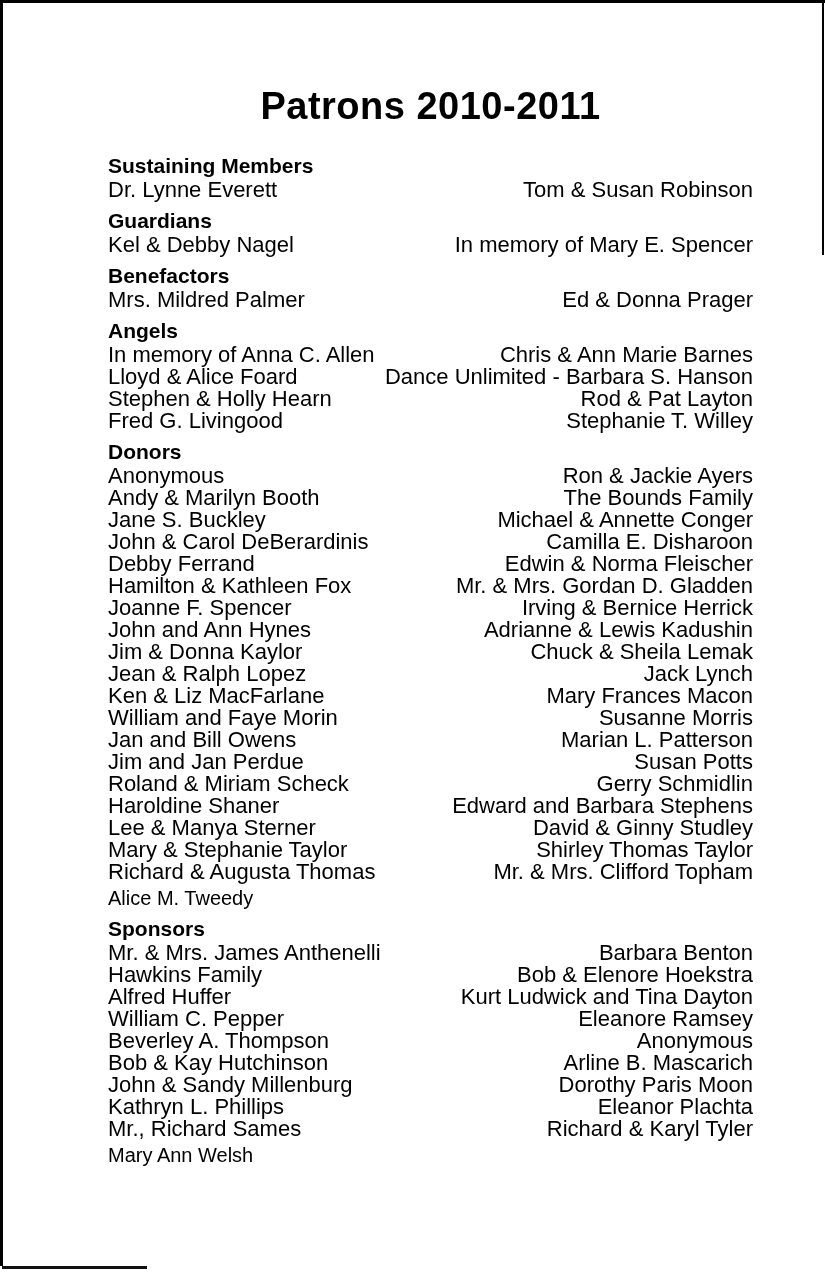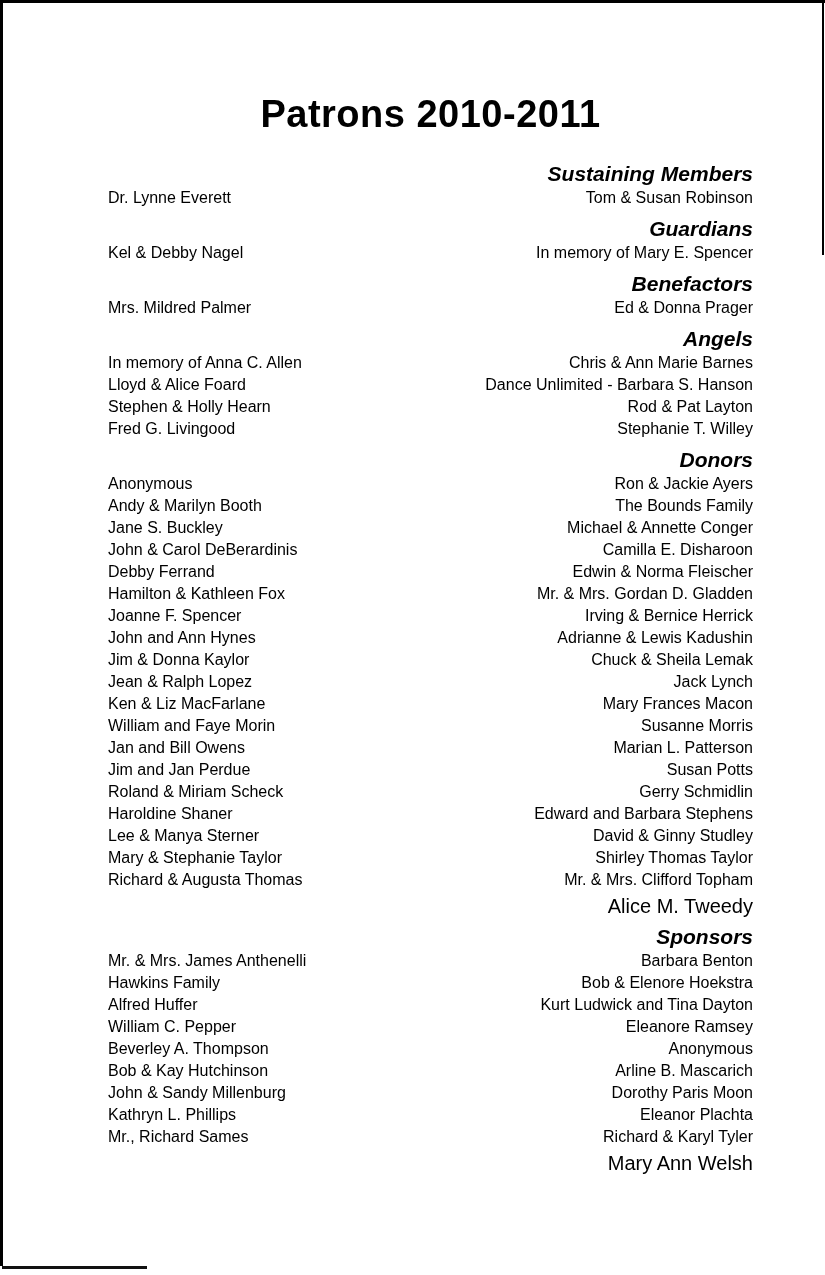--- a/index.html
+++ b/index.html
@@ -14,51 +14,50 @@
   }
   
   .frame-top    { position: absolute; left: 0;    top: 0;     width: 825px; height: 3px;   background: #000; }
   .frame-left   { position: absolute; left: 0;    top: 0;     width: 3px;   height: 1266px; background: #000; }
   .frame-right  { position: absolute; left: 822px; top: 0;    width: 2px;   height: 255px; background: #000; }
   .frame-bottom { position: absolute; left: 2px;  top: 1266px; width: 145px; height: 3px;  background: #111; }
 
   .content {
     position: absolute;
     left: 108px;
-    top: 16px;
+    top: 8px;
     width: 645px;
   }
   .doc-title {
     margin: 78px 0 28px 0;
     text-align: center;
     font-size: 38px;
     line-height: 40px;
     font-weight: bold;
     letter-spacing: 0.5px;
     white-space: nowrap;
   }
   .section-heading {
     margin: 8px 0 1px 0;
-    text-align: right;
+    text-align: left;
     font-size: 21px;
     line-height: 24px;
     font-weight: bold;
-    font-style: italic;
     white-space: nowrap;
   }
   .patron-row {
     display: flex;
     justify-content: space-between;
-    font-size: 16px;
+    font-size: 22px;
     line-height: 22px;
     white-space: nowrap;
   }
   .patron-center {
     margin-top: 4px;
-    text-align: right;
+    text-align: left;
     font-size: 20px;
     line-height: 22px;
     white-space: nowrap;
   }
 </style>
 </head>
 <body>
 
 <div class="page">
   <div class="frame-top"></div>

